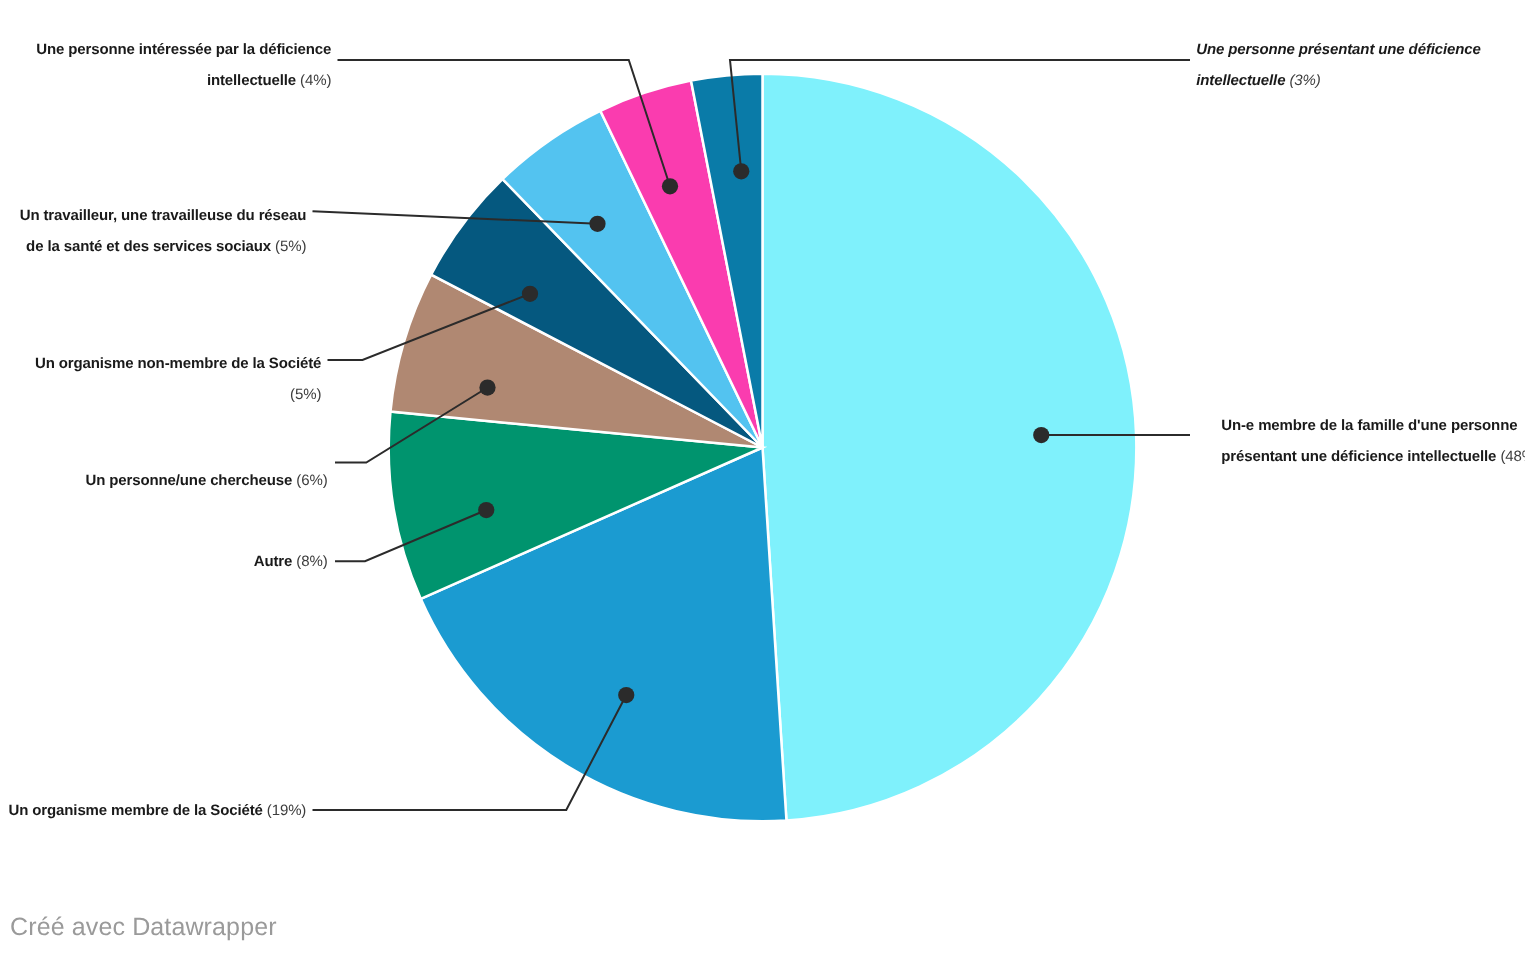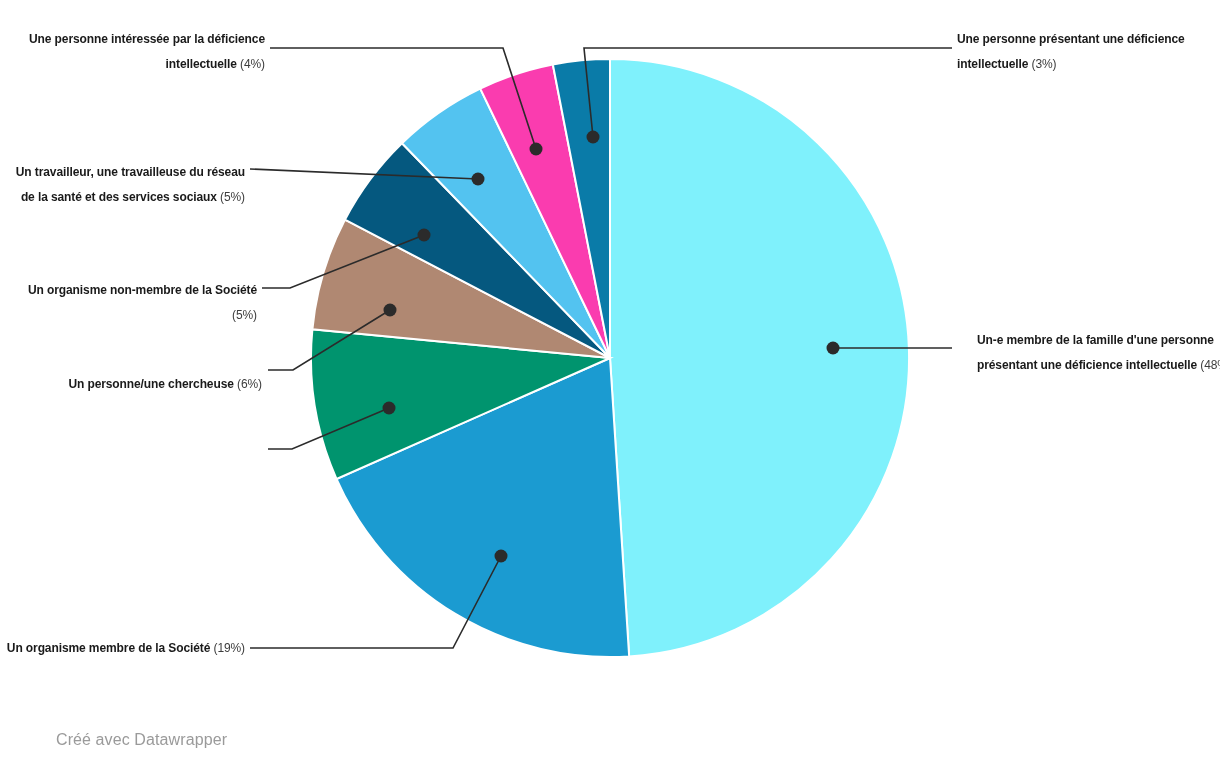--- a/index.html
+++ b/index.html
@@ -63,25 +63,24 @@
     text-align: right;
   }
   .pie-label.align-left {
     text-align: left;
   }
 
   #footer-credit {
     position: absolute;
     left: 8px;
     top: 731px;
-    font-size: 16px;
+    font-size: 20px;
     color: #9a9a9a;
     font-weight: 400;
     letter-spacing: 0.1px;
-    margin-left: 48px;
   }
 </style>
 </head>
 <body>
 
 <div id="chart-root">
 
   <svg class="pie-canvas" viewBox="0 0 1220 766">
     <g id="slices-group">
         <path d="M 610,358 L 610.00,59.00 A 299,299 0 0 1 629.16,656.39 Z" fill="#7ff1fc" class="slice-path"></path>
@@ -115,21 +114,21 @@
       <circle class="leader-dot" cx="390" cy="310" r="6.5"></circle>
 
       <path class="leader-line" d="M 389,408 L 292,449 L 268,449"></path>
       <circle class="leader-dot" cx="389" cy="408" r="6.5"></circle>
 
       <path class="leader-line" d="M 501,556 L 453,648 L 250,648"></path>
       <circle class="leader-dot" cx="501" cy="556" r="6.5"></circle>
     </g>
   </svg>
 
-  <div class="pie-label align-left" style="left:957px; top:27px; width:252px;">
+  <div class="pie-label align-left" style="left:957px; top:27px; width:252px;font-style:italic;">
     <span>Une personne présentant une déficience intellectuelle</span>
     <span class="pct">(3%)</span>
   </div>
 
   <div class="pie-label align-left" style="left:957px; top:328px; width:258px;margin-left:20px;">
     <span>Un-e membre de la famille d'une personne présentant une déficience intellectuelle</span>
     <span class="pct">(48%)</span>
   </div>
 
   <div class="pie-label align-right" style="left:10px; top:27px; width:255px;">
@@ -145,20 +144,24 @@
   <div class="pie-label align-right" style="left:10px; top:278px; width:247px;">
     <span>Un organisme non-membre de la Société</span>
     <span class="pct">(5%)</span>
   </div>
 
   <div class="pie-label align-right" style="left:10px; top:372px; width:252px;">
     <span>Un personne/une chercheuse</span>
     <span class="pct">(6%)</span>
   </div>
 
+  <div class="pie-label align-right" style="left:10px; top:437px; width:252px;">
+    <span>Autre</span>
+    <span class="pct">(8%)</span>
+  </div>
 
   <div class="pie-label align-right" style="left:5px; top:636px; width:240px;">
     <span>Un organisme membre de la Société</span>
     <span class="pct">(19%)</span>
   </div>
 
   <div id="footer-credit">Créé avec Datawrapper</div>
 
 </div>
 

